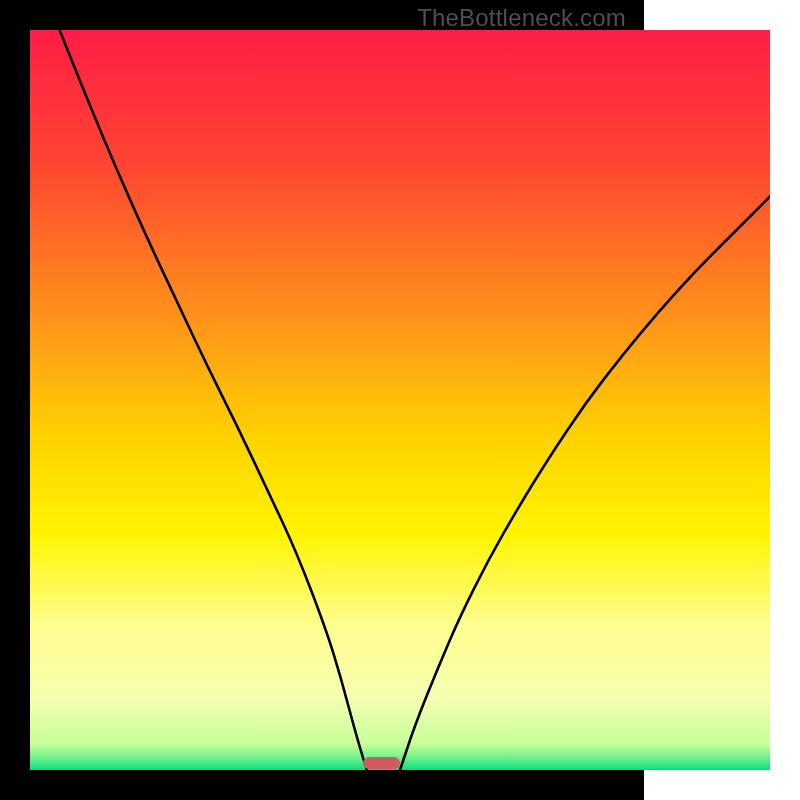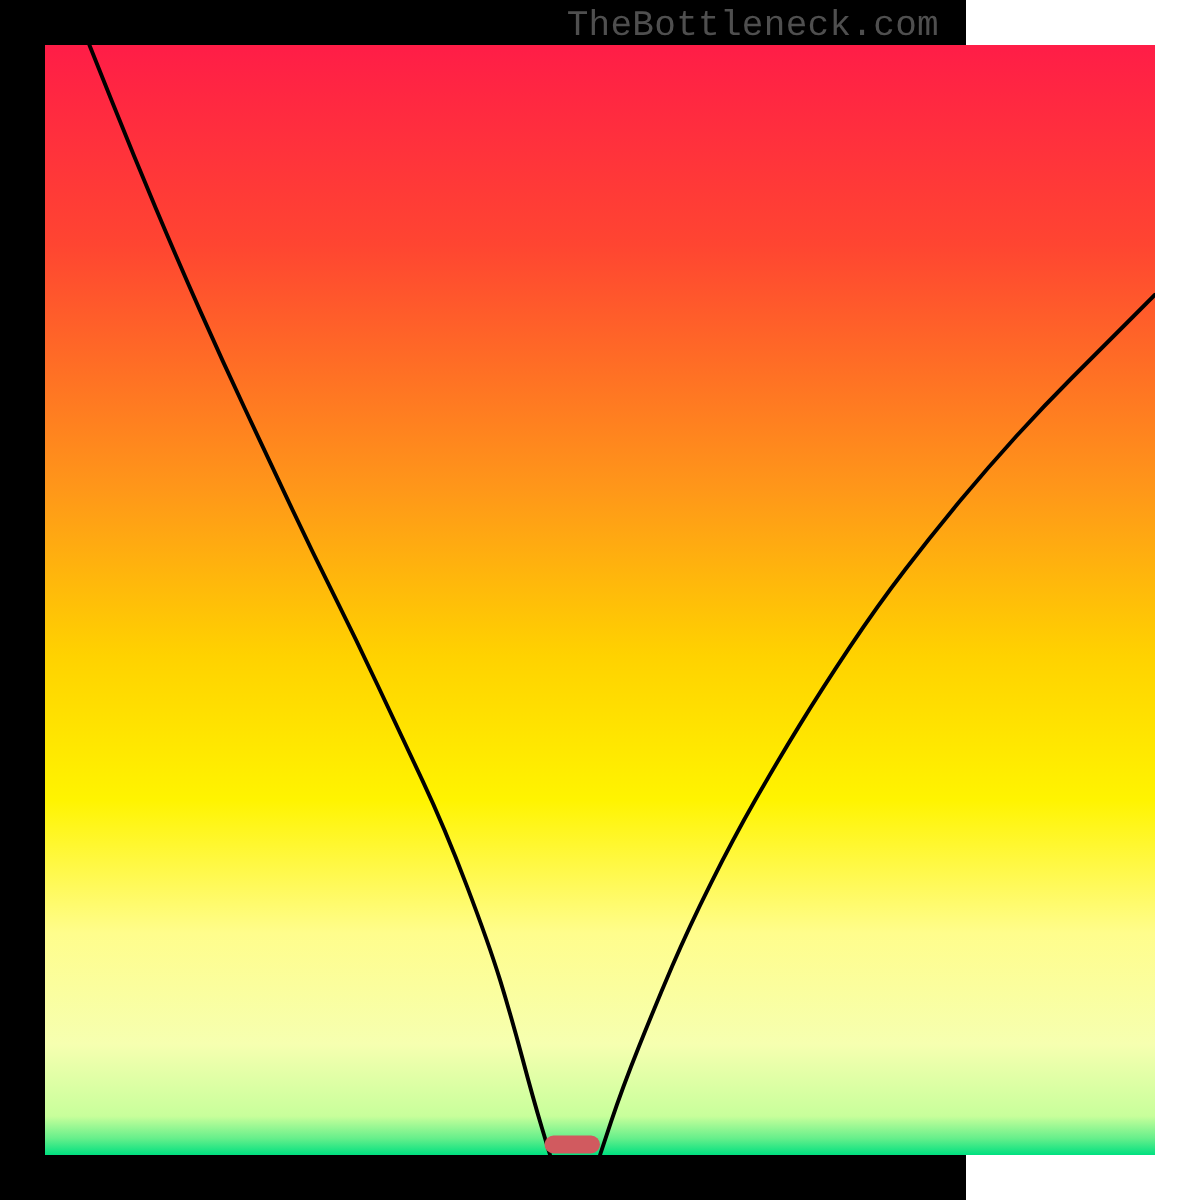--- a/index.html
+++ b/index.html
@@ -10,21 +10,20 @@
     background: #ffffff;
     font-family: Arial, Helvetica, sans-serif;
   }
   .frame {
     position: absolute;
     top: 0;
     left: 0;
     width: 644px;
     height: 800px;
     background: #000000;
-    font-family: Liberation Mono, monospace;
   }
   .plot {
     position: absolute;
     top: 30px;
     left: 30px;
     width: 740px;
     height: 740px;
     overflow: hidden;
   }
   .watermark {

